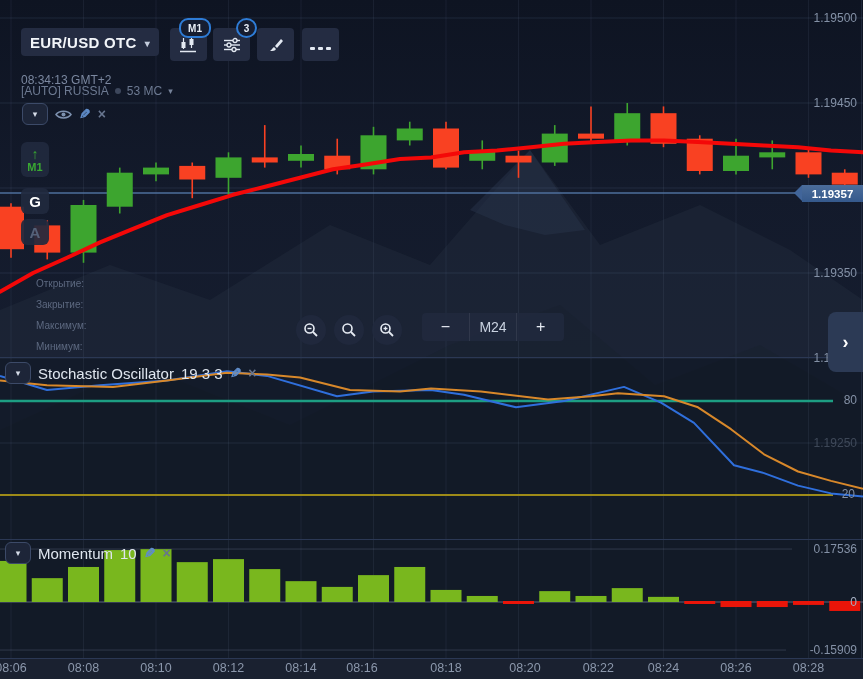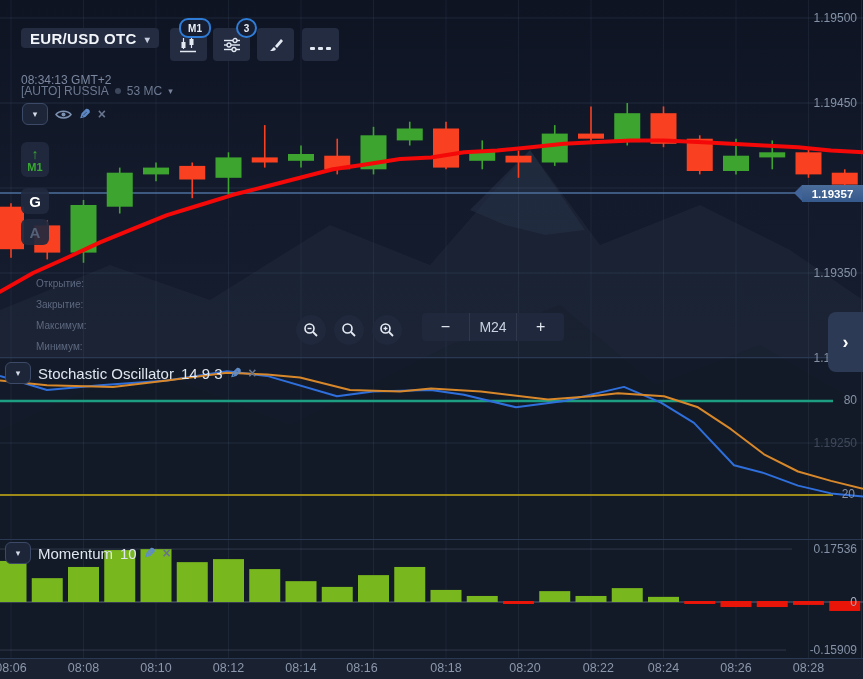--- a/index.html
+++ b/index.html
@@ -13,21 +13,21 @@
   .divider{position:absolute;left:0;width:863px;height:1px;background:#2b3854;z-index:3;}
   .time-axis-bar{position:absolute;left:0;top:658px;width:863px;height:21px;background:#1a2130;border-top:1px solid #2b3854;z-index:3;}
   #labels{position:absolute;left:0;top:0;width:863px;height:679px;z-index:4;pointer-events:none;}
   .axis-label{position:absolute;font-size:12px;line-height:14px;color:#8491a6;white-space:nowrap;}
   .axis-label.time{font-size:12.5px;color:#8b97ab;}
   .axis-label.ghost{opacity:.38;}
   .axis-label.strong{color:#a6b0c3;}
 
   .ctl{position:absolute;z-index:5;}
   .btn{background:#242c42;border-radius:4px;display:flex;align-items:center;justify-content:center;color:#e3e9f2;cursor:pointer;}
-  .pair-btn{left:21px;top:28px;width:138px;height:20px;font-size:15px;font-weight:bold;color:#f2f5f9;letter-spacing:.3px;gap:8px;}
+  .pair-btn{left:21px;top:28px;width:138px;height:28px;font-size:15px;font-weight:bold;color:#f2f5f9;letter-spacing:.3px;gap:8px;}
   .pair-btn .caret{font-size:10px;color:#c4cddd;margin-top:2px;}
   .tool-btn{width:37px;height:33px;top:28px;}
   .badge{position:absolute;z-index:6;background:#161d30;border:2px solid #2e7cd6;color:#e8eef6;
          font-size:10px;font-weight:bold;display:flex;align-items:center;justify-content:center;border-radius:9px;}
   .clock{left:21px;top:73px;font-size:12px;color:#7b88a0;}
   .server-row{left:21px;top:84px;font-size:12px;color:#6d7a92;display:flex;align-items:center;gap:6px;}
   .ping-dot{width:6px;height:6px;border-radius:50%;background:#3d475c;display:inline-block;}
   .caret-sm{font-size:9px;color:#76839a;}
 
   .caret-box{background:#1d2538;border:1.5px solid #3c4a68;border-radius:6px;display:flex;align-items:center;justify-content:center;color:#d5dce8;font-size:9px;cursor:pointer;}
@@ -315,21 +315,21 @@
   </div>
   <div class="price-tag">
     <span>1.19357</span>
   </div>
 
   <div class="ind-row" style="left:5px;top:362px">
     <div class="caret-box" style="width:24px;height:20px">
       <span>▾</span>
     </div>
     <span class="ind-label-sm">Stochastic Oscillator</span>
-    <span class="ind-label-sm">14 9 3</span>
+    <span class="ind-label-sm">19 3 3</span>
     <span class="icon-pencil">✎</span>
     <span class="icon-close">×</span>
   </div>
 
   <div class="ind-row" style="left:5px;top:542px">
     <div class="caret-box" style="width:24px;height:20px">
       <span>▾</span>
     </div>
     <span class="ind-label-sm">Momentum</span>
     <span class="ind-label-sm">10</span>

